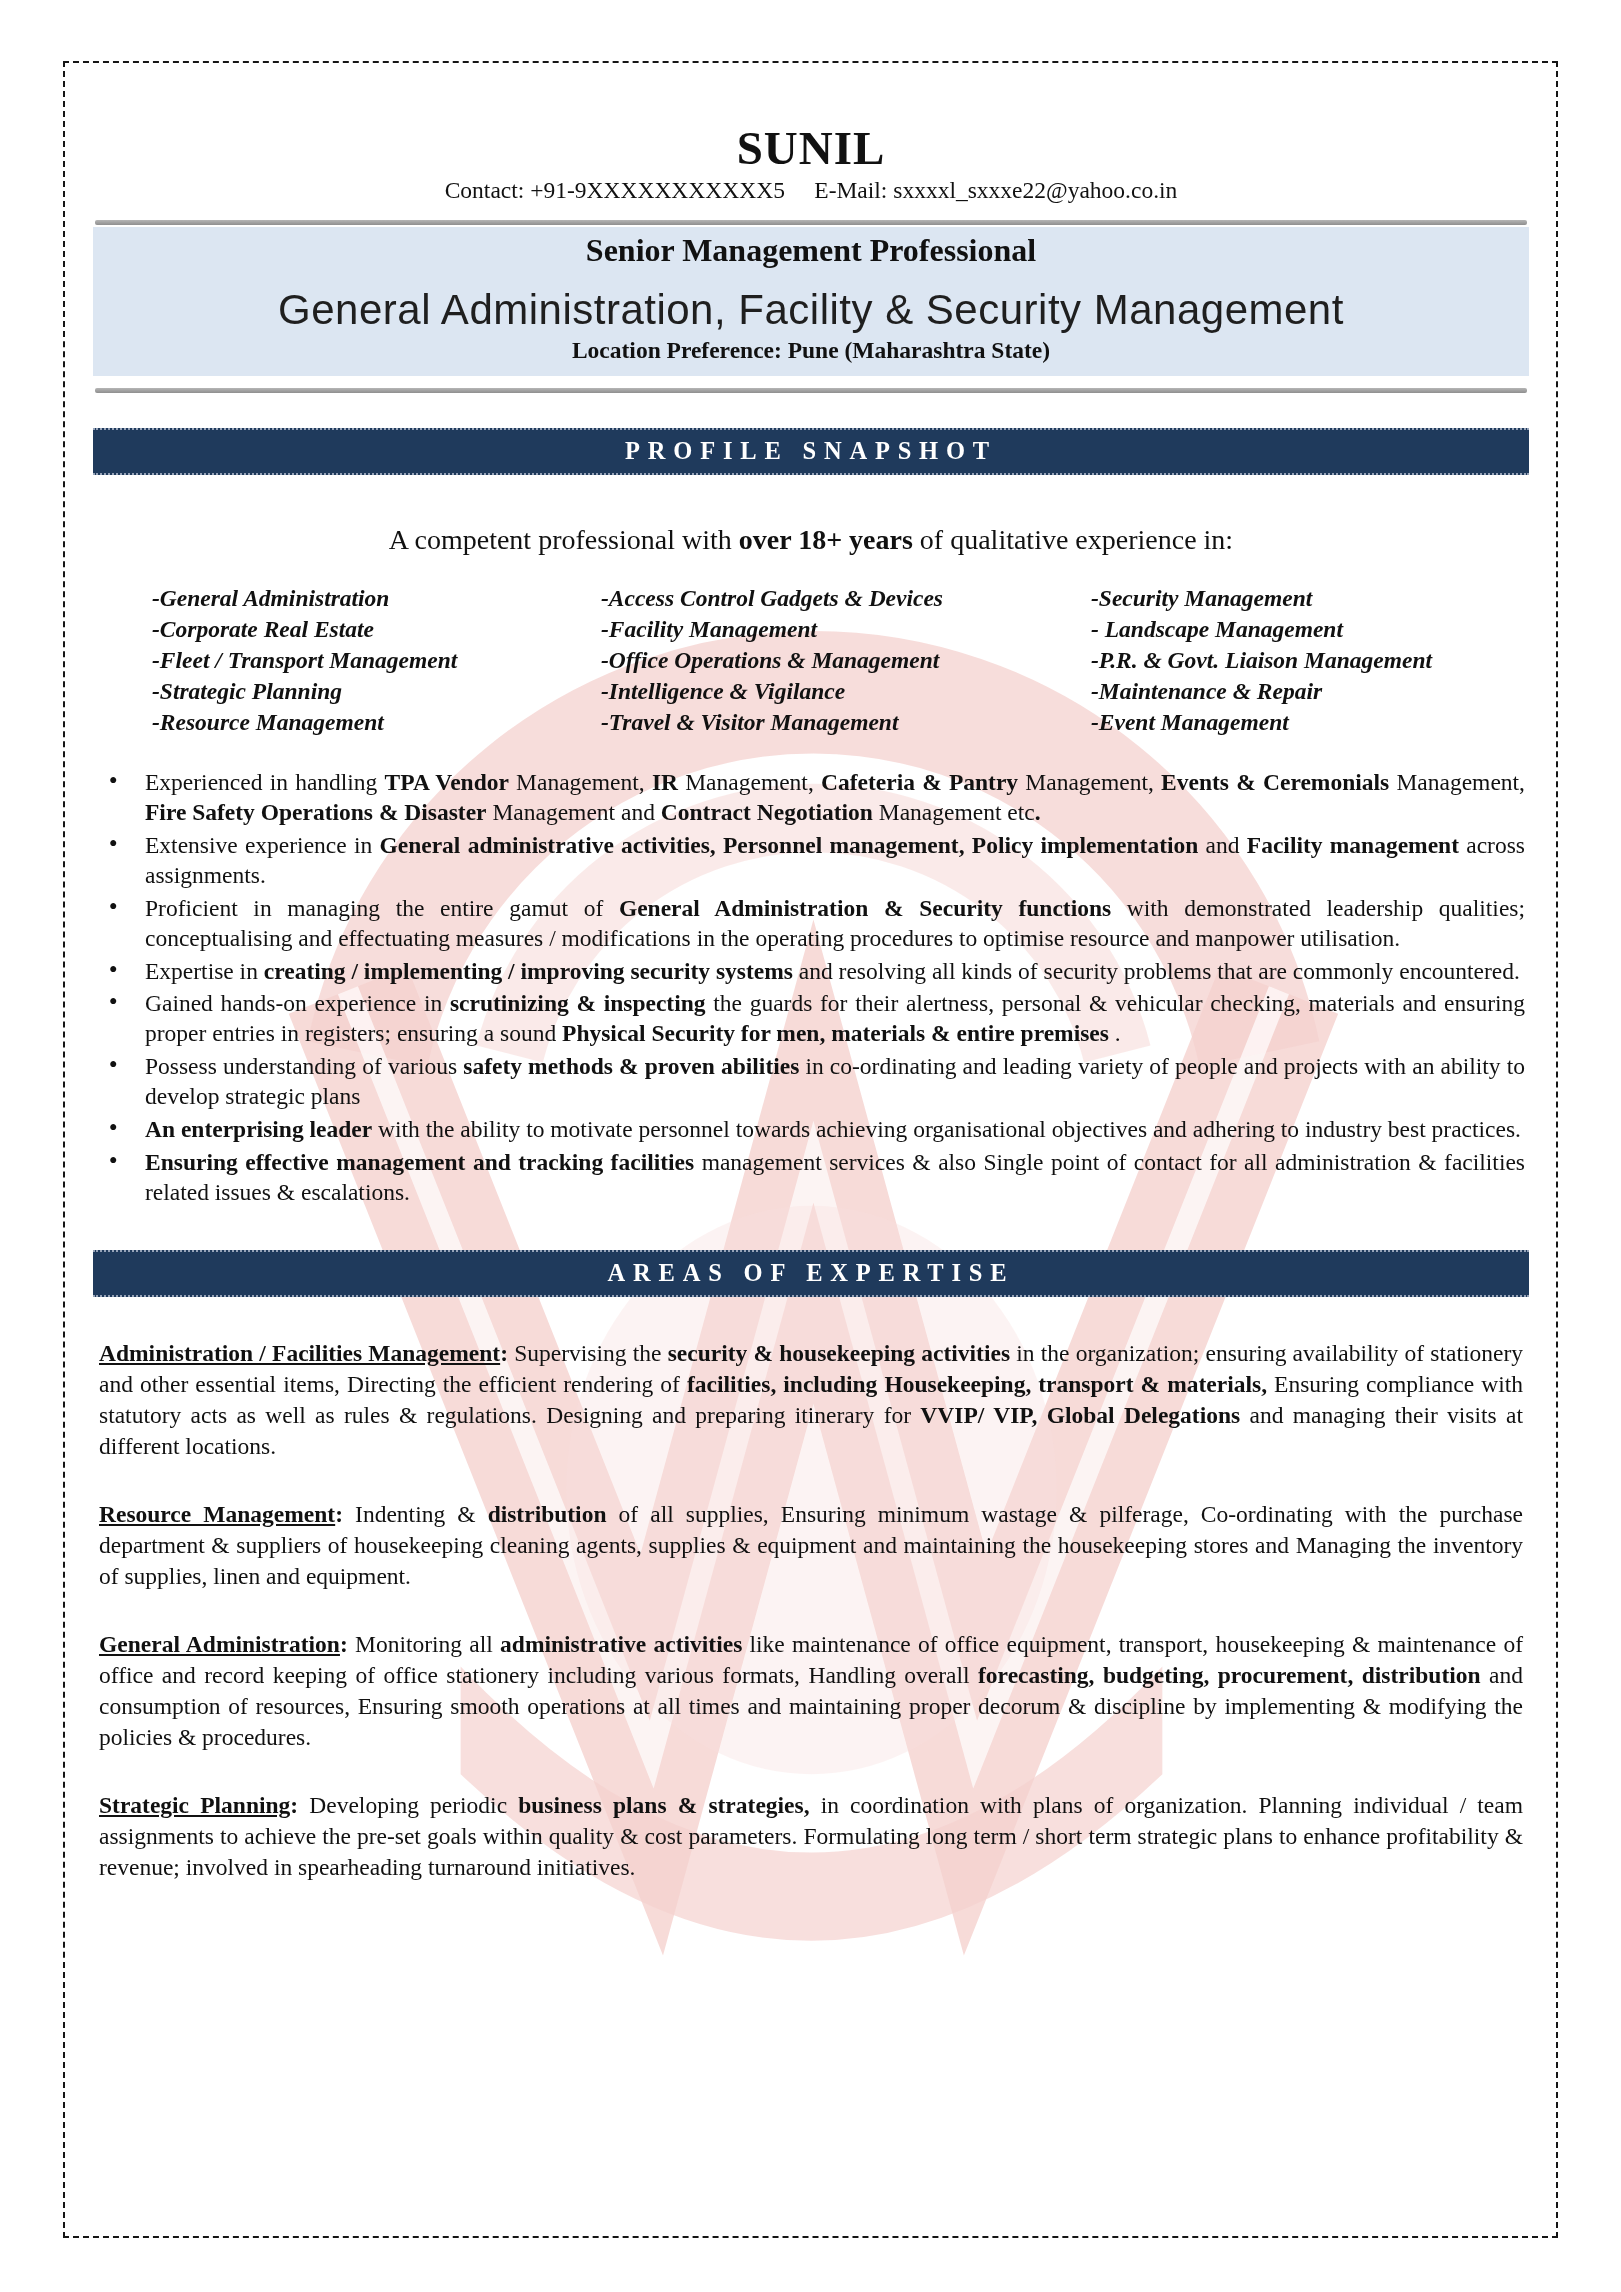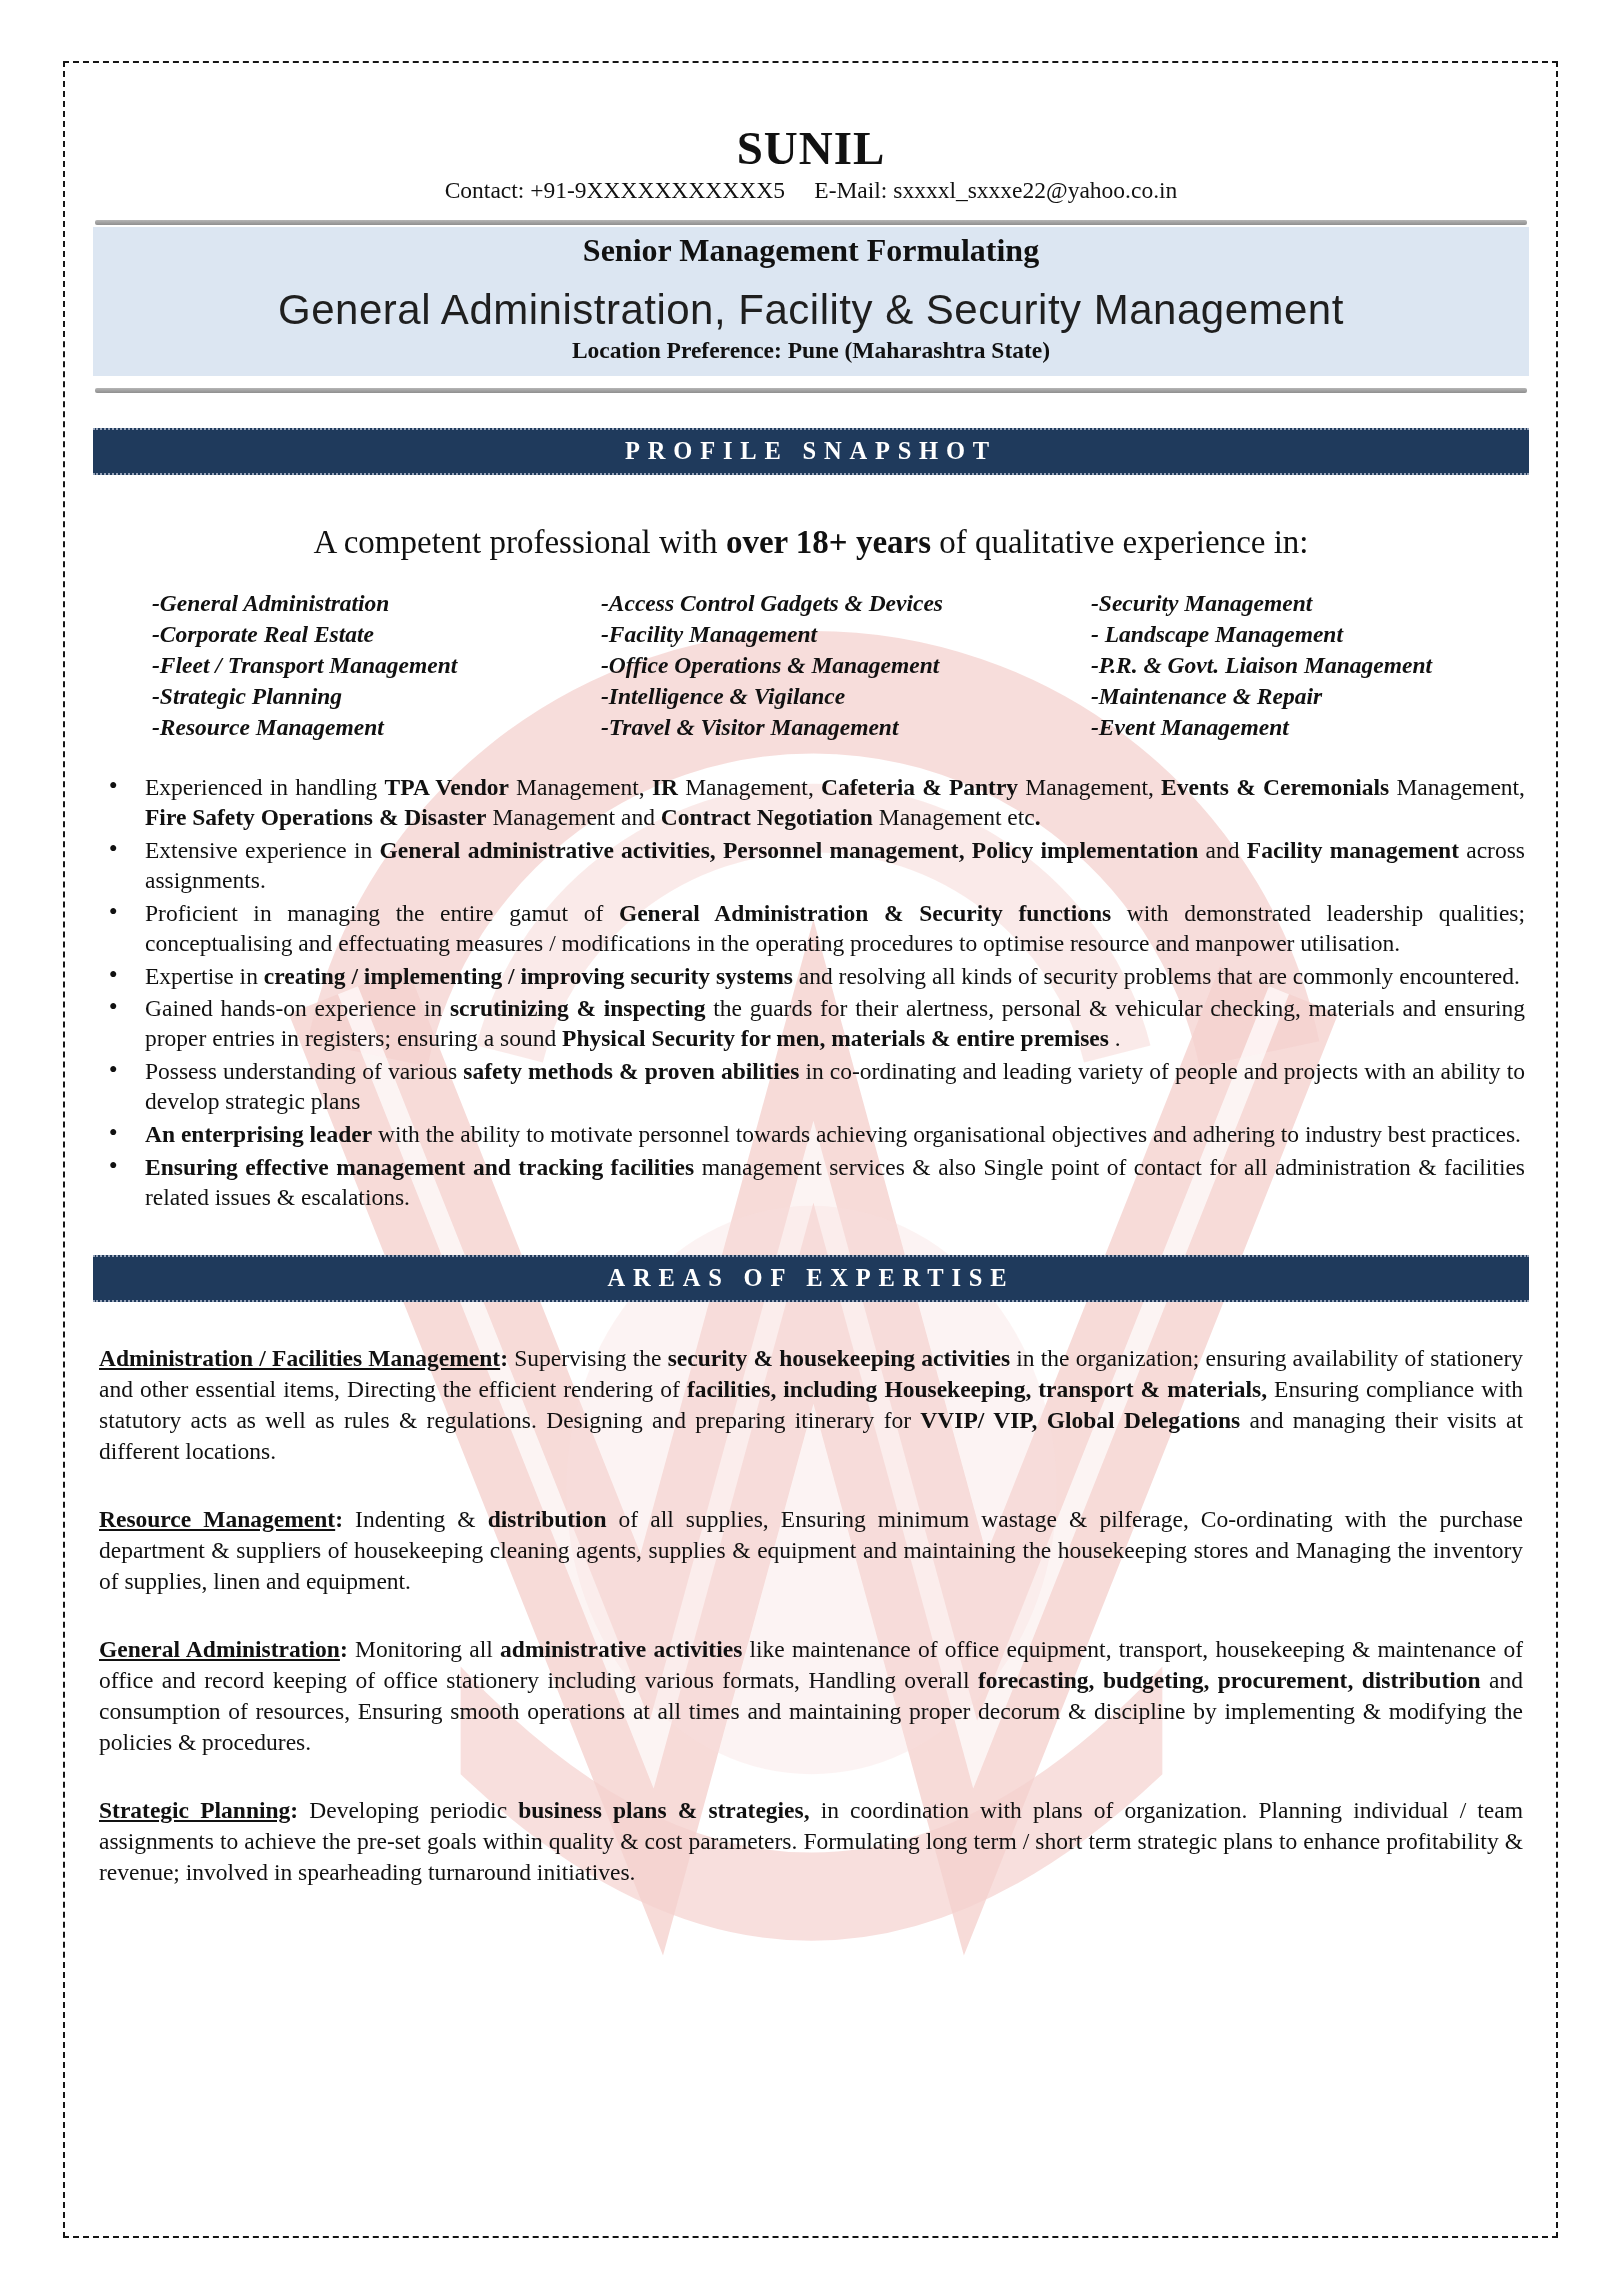--- a/index.html
+++ b/index.html
@@ -54,21 +54,21 @@
   .blueband .l3{font-size:23.5px;font-weight:bold;margin-top:2.9px;}
   
   .secband{
     margin:35px 27.4px 0 27.4px;background:var(--band-navy);color:#ffffff;
     text-align:center;font-size:24.5px;font-weight:bold;letter-spacing:7.8px;
     padding:6.9px 0 7.8px 0;
     border-top:2px dotted #96a3b8;border-bottom:2px dotted #96a3b8;
   }
   .secband.expertise{margin-top:43px;}
   .intro{
-    margin-top:49px;text-align:center;font-size:33px;
+    margin-top:49px;text-align:center;font-size:28px;
   }
   .columns{
     margin:27.4px 35px 0 86px;
     display:grid;grid-template-columns:449px 490px auto;
   }
   .colitem{
     font-size:23.5px;font-weight:bold;font-style:italic;line-height:31px;
     white-space:nowrap;
   }
   .bullets{
@@ -112,21 +112,21 @@
     <span>Contact:</span>
     <span>+91-9XXXXXXXXXXX5</span>
     <span class="gap"></span>
     <span>E-Mail:</span>
     <span>sxxxxl_sxxxe22@yahoo.co.in</span>
   </div>
 
   <div class="rule"></div>
 
   <div class="blueband">
-    <div class="l1">Senior Management Formulating</div>
+    <div class="l1">Senior Management Professional</div>
     <div class="l2">General Administration, Facility &amp; Security Management</div>
     <div class="l3">Location Preference: Pune (Maharashtra State)</div>
   </div>
 
   <div class="rule below"></div>
 
   <div class="secband">PROFILE SNAPSHOT</div>
 
   <div class="intro">A competent professional with <span style="font-weight: bold;">over 18+ years</span> of qualitative experience in:</div>
 

